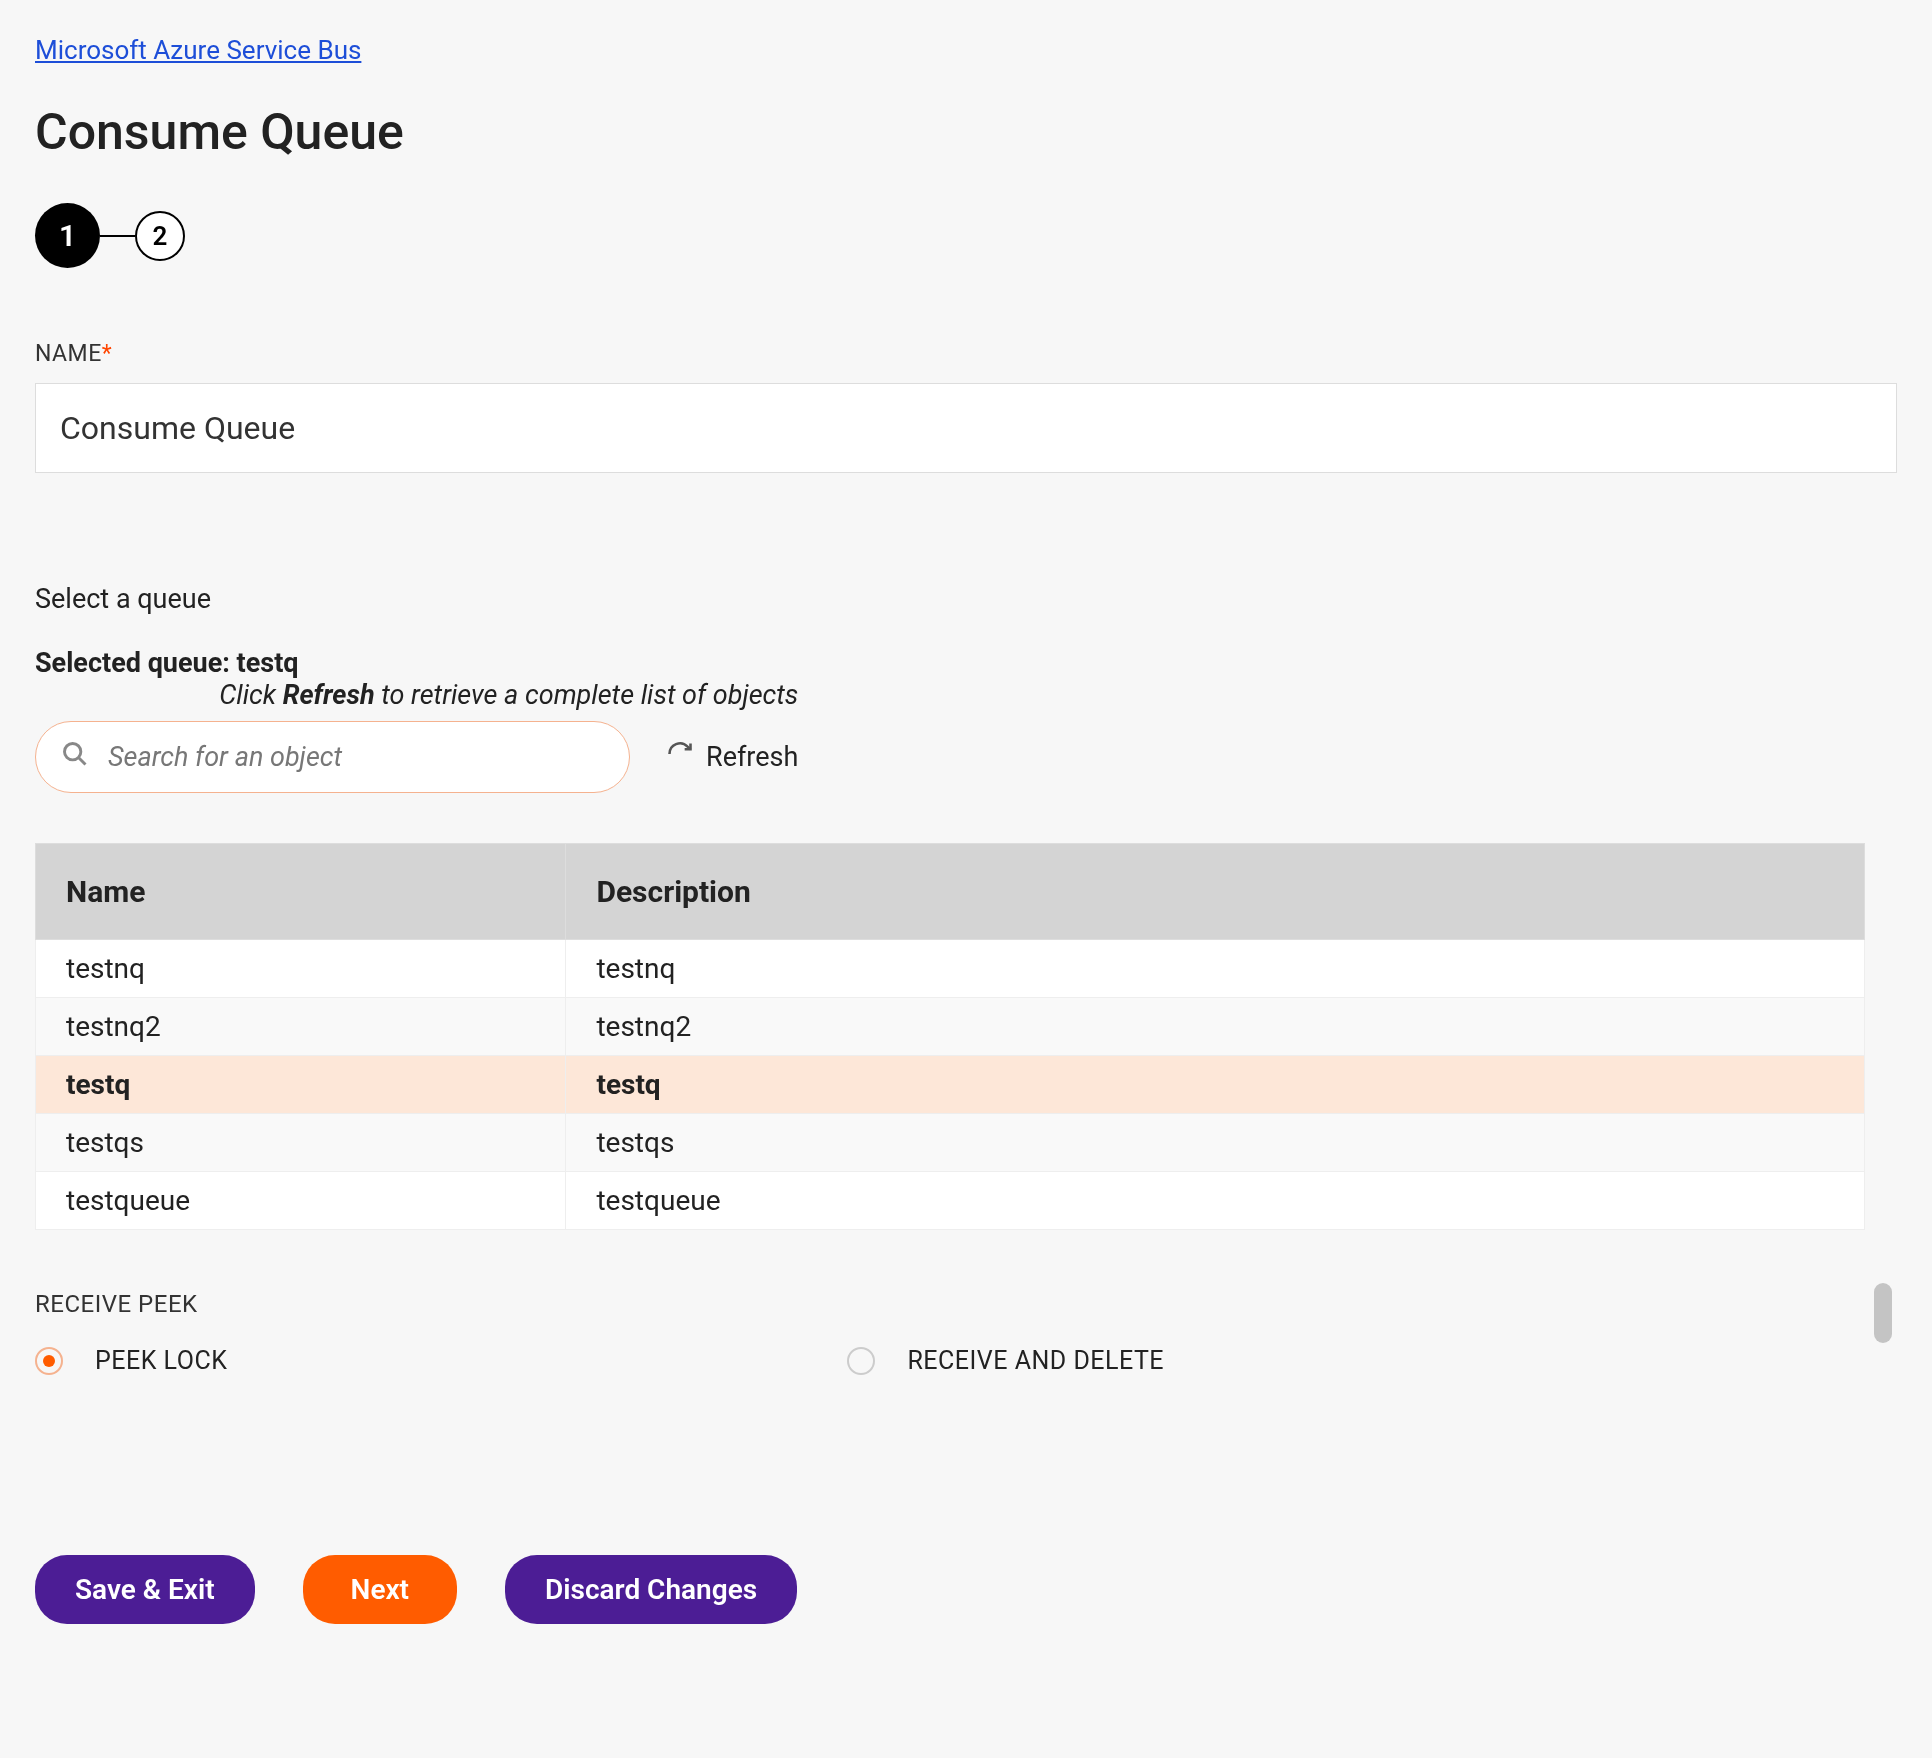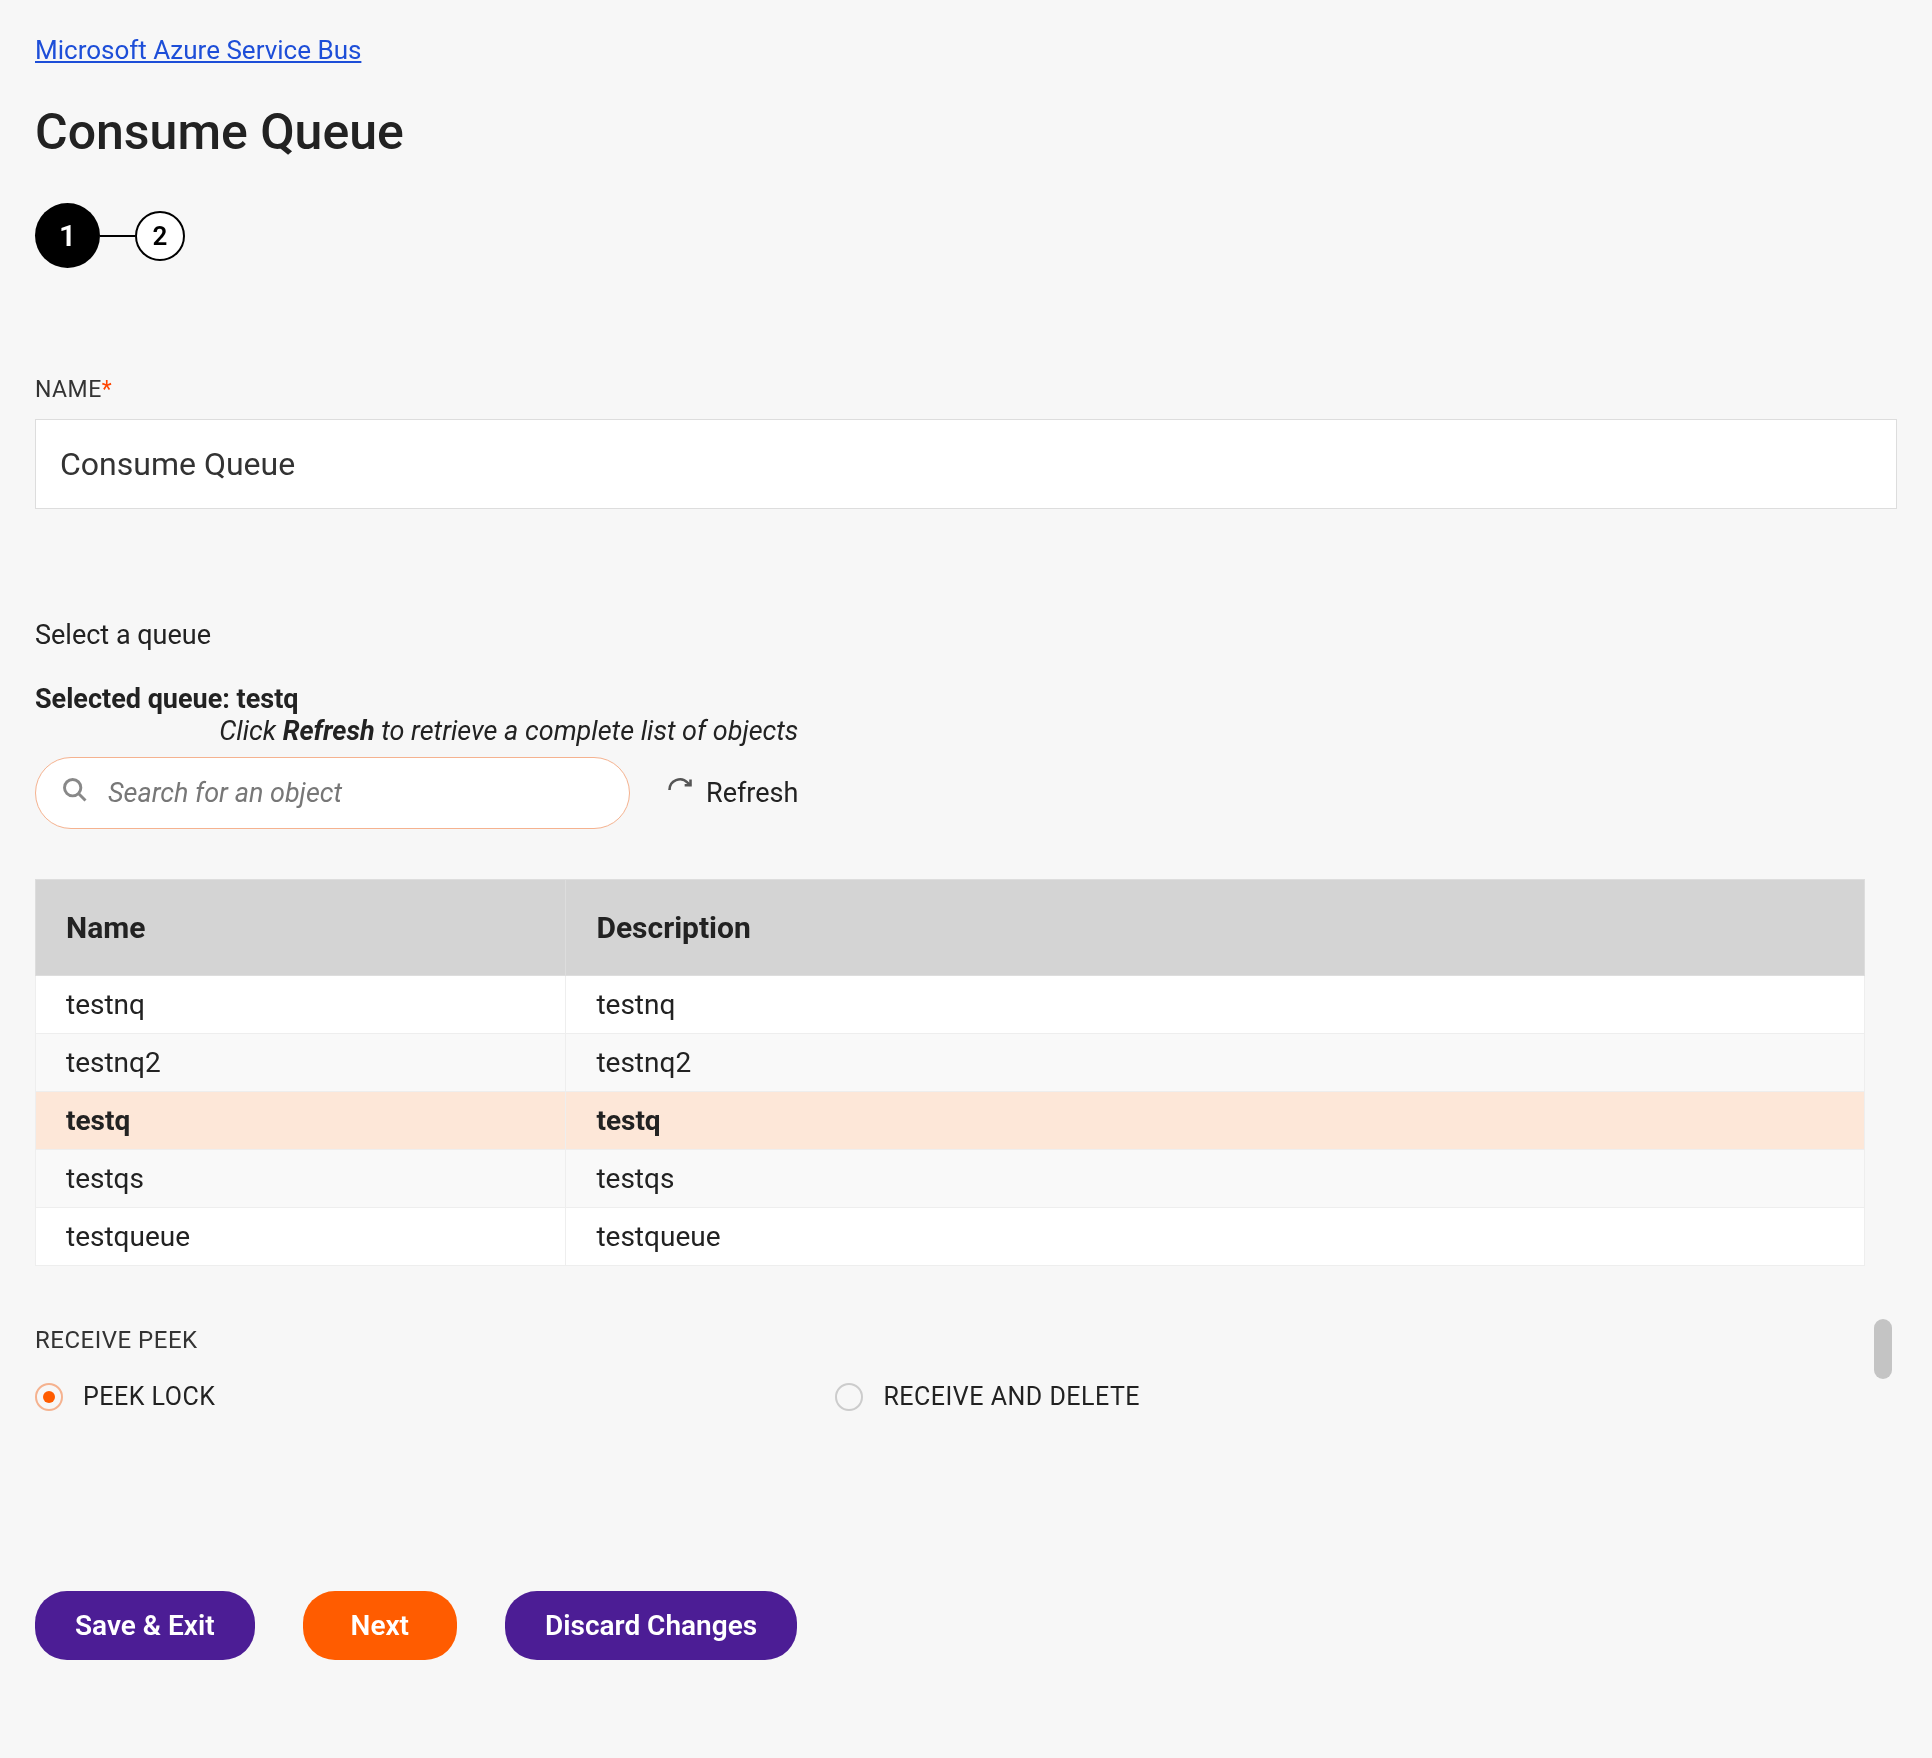--- a/index.html
+++ b/index.html
@@ -55,21 +55,21 @@
       height: 50px;
       font-size: 26px;
     }
     .step-line {
       width: 35px;
       height: 2px;
       background: #000;
     }
     .field-label {
       font-size: 23px;
-      margin-top: 108px;
+      margin-top: 72px;
       color: #333;
       letter-spacing: 0.5px;
     }
     .required-star {
       color: #ff4500;
     }
     .name-input {
       width: 100%;
       height: 90px;
       border: 1px solid #ddd;
@@ -218,21 +218,21 @@
     }
     .radio-row {
       display: flex;
       gap: 620px;
       margin-top: 28px;
       align-items: center;
     }
     .radio-option {
       display: flex;
       align-items: center;
-      gap: 20px;
+      gap: 32px;
       cursor: pointer;
       text-align: center;
     }
     .radio-circle {
       width: 28px;
       height: 28px;
       border-radius: 50%;
       border: 2px solid #ccc;
       display: flex;
       align-items: center;

